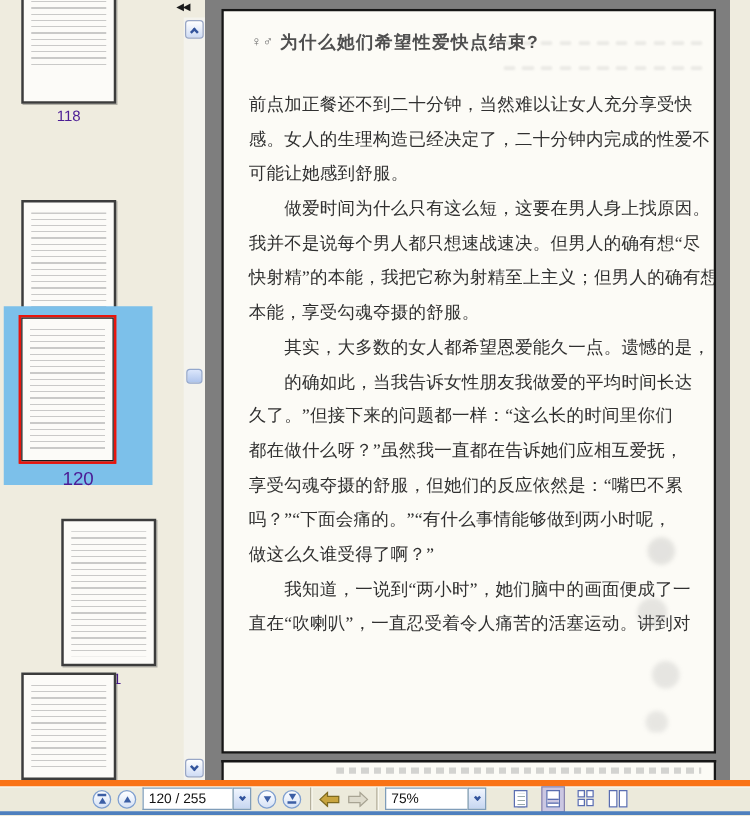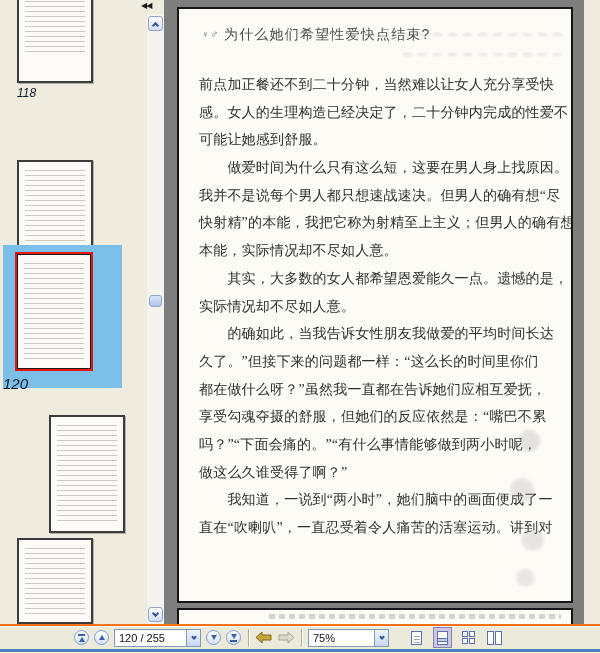--- a/index.html
+++ b/index.html
@@ -9,21 +9,21 @@
     font-family:"Liberation Sans", sans-serif; background:#efecdf;
   }
   
   .sidebar { position:absolute; left:0; top:0; width:164px; height:624px; background:#efecdf; overflow:hidden; }
   .collapse-btn { position:absolute; left:141px; top:1px; font-size:8px; letter-spacing:-1px; color:#1a1a1a; cursor:pointer; }
   .thumb-wrap { position:absolute; left:17px; width:76px; }
   .thumb-page { background:#fcfbf8; border:2px solid #3c3c3c; box-shadow:1px 1px 0 rgba(0,0,0,.25); position:relative; width:100%; height:100%; overflow:hidden; }
   .thumb-lines { position:absolute; left:6px; right:6px; top:8px; bottom:6px;
     background:repeating-linear-gradient(180deg,#a8a8a8 0 1px,transparent 1px 5px); opacity:.6; }
   .thumb-lines.short { bottom:28%; }
-  .thumb-label { margin-top:3px; text-align:left; font-size:12px; color:#0f172a;font-style:italic; }
+  .thumb-label { margin-top:3px; text-align:center; font-size:12px; color:#4c1d95; }
   .selection { position:absolute; left:3px; top:245px; width:119px; height:143px; background:#7cc0ea; }
   .thumb-current { position:absolute; left:12px; top:7px; width:78px; height:119px; border:2px solid #e8150d; background:#e8150d; }
   .thumb-current .inner { width:100%; height:100%; border:1px solid #1c1c1c; background:#fcfbf8; position:relative; overflow:hidden; }
   .selection .thumb-label { position:absolute; left:0; right:0; top:127px; font-size:15px; }
   
   .sb-scroll { position:absolute; left:147px; top:14px; width:17px; height:610px; background:#f4f3ed; }
   .scroll-btn { position:absolute; left:1px; width:15px; height:15px; border:1px solid #98a6c6;
     border-radius:3px; background:linear-gradient(#ffffff,#cfdcf5); display:flex; align-items:center; justify-content:center; cursor:pointer; }
   .scroll-btn.up { top:2px; } .scroll-btn.down { bottom:2px; }
   .scroll-thumb { position:absolute; left:2px; width:13px; height:12px; border-radius:3px;
@@ -31,39 +31,39 @@
   .sb-scroll .scroll-thumb { top:281px; }
   .chev { display:inline-block; width:5px; height:5px; border-right:2px solid #33549c; border-bottom:2px solid #33549c; }
   .chev.down { transform:rotate(45deg); margin-top:-2px; }
   .chev.up { transform:rotate(-135deg); margin-top:3px; }
   .chev.small { width:4px; height:4px; }
   
   .main { position:absolute; left:164px; top:0; width:420px; height:624px; background:#7e7e7e; overflow:hidden; }
   .page1 { position:absolute; left:13px; top:7px; width:396px; height:596px; background:#fcfbf6; border:2px solid #161616; overflow:hidden; }
   .title-row { position:absolute; left:22px; top:16px; white-space:nowrap; }
   .sym { font-size:11px; color:#6a6a6a; letter-spacing:1px; vertical-align:1px; }
-  .title { font-size:14px; font-weight:400; color:#4f4f4f; letter-spacing:1.2px; font-family:"Liberation Sans",sans-serif; }
+  .title { font-size:14px; font-weight:700; color:#4f4f4f; letter-spacing:1.2px; font-family:"Liberation Sans",sans-serif; }
   .bodytext { position:absolute; left:20px; top:62px; width:356px; font-family:"Liberation Serif",serif;
     font-size:14px; letter-spacing:0.2px; color:#303030; line-height:27.7px; }
   .bodytext div { white-space:pre; height:27.7px; }
   .bleed { position:absolute; right:8px; top:14px; width:160px; height:50px; opacity:.16; filter:blur(1px);
     background-image:repeating-linear-gradient(90deg,#8b8b8b 0 9px,transparent 9px 15px),repeating-linear-gradient(90deg,#8b8b8b 0 9px,transparent 9px 15px);
     background-size:100% 3px,100% 3px; background-position:0 10px,0 30px; background-repeat:no-repeat; }
   .watermark { position:absolute; right:6px; top:412px; width:72px; height:165px; opacity:.22; filter:blur(1.5px);
     background:
       radial-gradient(circle at 50% 12%, #8f8f8f 0 10px, transparent 12px),
       radial-gradient(circle at 40% 42%, #969696 0 11px, transparent 13px),
       radial-gradient(circle at 55% 72%, #9a9a9a 0 10px, transparent 12px),
       radial-gradient(circle at 45% 95%, #a0a0a0 0 8px, transparent 10px); }
   .page2 { position:absolute; left:13px; top:608px; width:396px; height:18px; background:#fcfbf6; border:2px solid #161616; border-bottom:none; overflow:hidden; }
   .page2-text { margin:4px 10px 0 90px; height:5px; opacity:.35; filter:blur(.6px);
     background:repeating-linear-gradient(90deg,#8a8a8a 0 6px,transparent 6px 10px); }
   
   .toolbar { position:absolute; left:0; top:624px; width:600px; height:25px; background:#eceadb;
-    border-top:2px solid #f97316; box-shadow:inset 0 1px 0 #fbfaf3; display:flex; align-items:center; padding-left:74px; }
+    border-top:5px solid #f97316; box-shadow:inset 0 1px 0 #fbfaf3; display:flex; align-items:center; padding-left:74px; }
   .circ { width:15px; height:15px; border-radius:50%; border:1px solid #7e9fd0; margin-right:5px;
     background:linear-gradient(#ffffff,#d6e2f6); display:flex; flex-direction:column; align-items:center; justify-content:center; gap:1px; cursor:pointer; padding:0; }
   .tri-up { width:0; height:0; border-left:3px solid transparent; border-right:3px solid transparent; border-bottom:5px solid #3c5fa5; }
   .tri-down { width:0; height:0; border-left:3px solid transparent; border-right:3px solid transparent; border-top:5px solid #3c5fa5; }
   .ibar { width:7px; height:2px; background:#3c5fa5; }
   .combo { display:flex; align-items:stretch; height:18px; margin-right:5px; }
   .combo input { width:72px; border:1px solid #7f9db9; border-right:none; background:#fff; font-size:11px;
     font-family:"Liberation Sans",sans-serif; padding:0 4px; color:#111; }
   .combo .combo-btn { width:15px; border:1px solid #7f9db9; background:linear-gradient(#f0f5fe,#c6d6f1);
     display:flex; align-items:center; justify-content:center; cursor:pointer; }
@@ -146,23 +146,22 @@
         <span class="sym">♀♂</span>
         <span class="title">为什么她们希望性爱快点结束?</span>
       </div>
       <div class="bodytext">
         <div>前点加正餐还不到二十分钟，当然难以让女人充分享受快</div>
         <div>感。女人的生理构造已经决定了，二十分钟内完成的性爱不</div>
         <div>可能让她感到舒服。</div>
         <div>　　做爱时间为什么只有这么短，这要在男人身上找原因。</div>
         <div>我并不是说每个男人都只想速战速决。但男人的确有想“尽</div>
         <div>快射精”的本能，我把它称为射精至上主义；但男人的确有想</div>
-        <div>本能，实际情况却不尽如人意。</div>
+        <div>本能，享受勾魂夺摄的舒服。</div>
         <div>　　其实，大多数的女人都希望恩爱能久一点。遗憾的是，</div>
-        <div>实际情况却不尽如人意。</div>
         <div>　　的确如此，当我告诉女性朋友我做爱的平均时间长达</div>
         <div>久了。”但接下来的问题都一样：“这么长的时间里你们</div>
         <div>都在做什么呀？”虽然我一直都在告诉她们应相互爱抚，</div>
         <div>享受勾魂夺摄的舒服，但她们的反应依然是：“嘴巴不累</div>
         <div>吗？”“下面会痛的。”“有什么事情能够做到两小时呢，</div>
         <div>做这么久谁受得了啊？”</div>
         <div>　　我知道，一说到“两小时”，她们脑中的画面便成了一</div>
         <div>直在“吹喇叭”，一直忍受着令人痛苦的活塞运动。讲到对</div>
       </div>
       <div class="watermark"></div>

